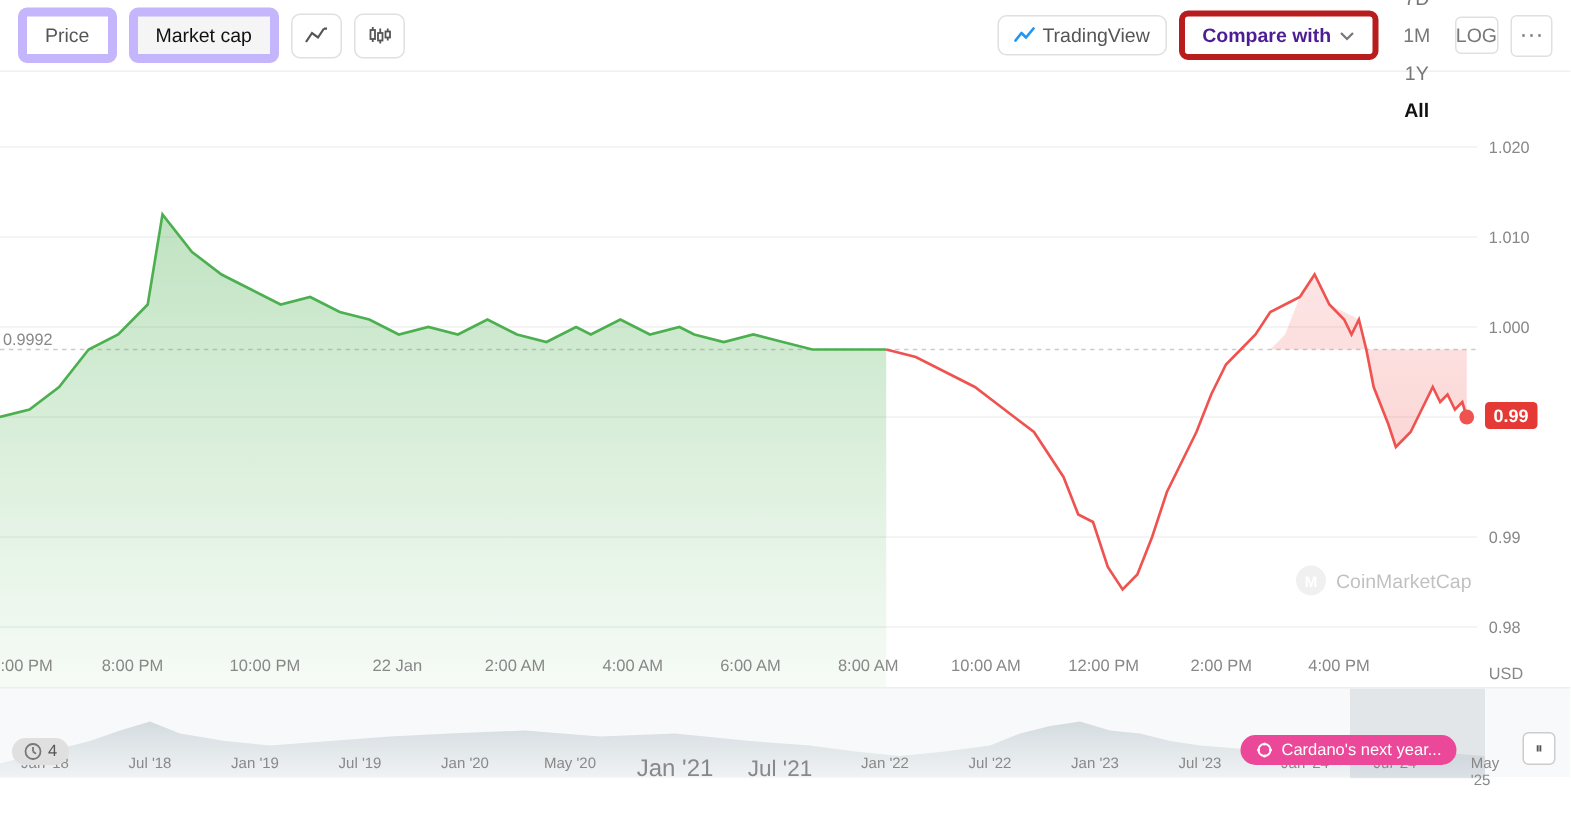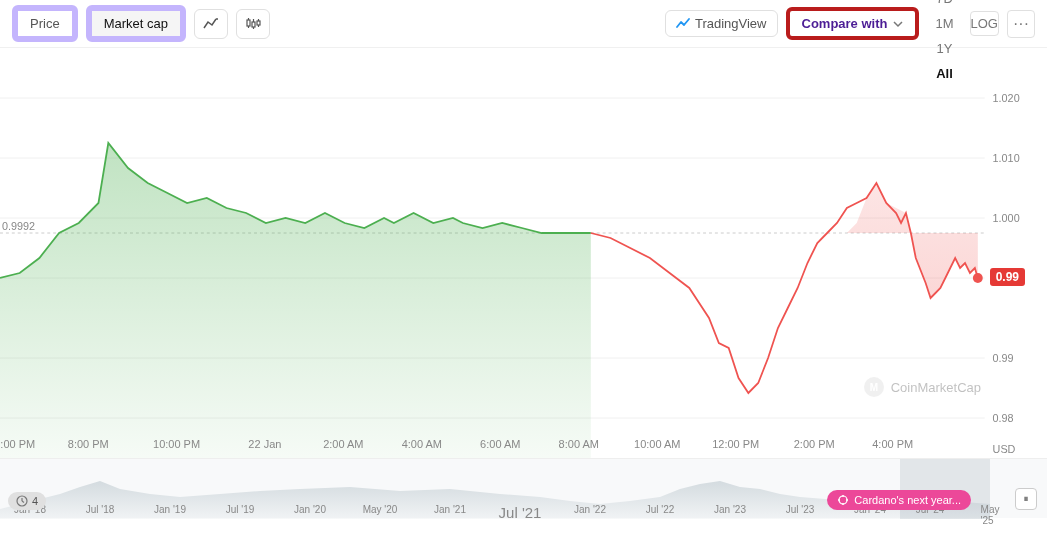--- a/index.html
+++ b/index.html
@@ -552,21 +552,21 @@
 
   
   <div style="position:absolute; bottom:2px; left:0; right:0; display:flex; align-items:center;">
     <div style="position:relative; width:1000px; height:20px;">
       <span class="x-label" style="left:3%; font-size:10px; color:#888;">Jan '18</span>
       <span class="x-label" style="left:10%; font-size:10px; color:#888;">Jul '18</span>
       <span class="x-label" style="left:17%; font-size:10px; color:#888;">Jan '19</span>
       <span class="x-label" style="left:24%; font-size:10px; color:#888;">Jul '19</span>
       <span class="x-label" style="left:31%; font-size:10px; color:#888;">Jan '20</span>
       <span class="x-label" style="left:38%; font-size:10px; color:#888;">May '20</span>
-      <span class="x-label" style="left:45%; font-size:10px; color:#888;">Jan '21</span>
+      <span class="x-label" style="left:45%; font-size:16px; color:#888;">Jan '21</span>
       <span class="x-label" style="left:52%; font-size:15px; color:#888;">Jul '21</span>
       <span class="x-label" style="left:59%; font-size:10px; color:#888;">Jan '22</span>
       <span class="x-label" style="left:66%; font-size:10px; color:#888;">Jul '22</span>
       <span class="x-label" style="left:73%; font-size:10px; color:#888;">Jan '23</span>
       <span class="x-label" style="left:80%; font-size:10px; color:#888;">Jul '23</span>
       <span class="x-label" style="left:87%; font-size:10px; color:#888;">Jan '24</span>
       <span class="x-label" style="left:93%; font-size:10px; color:#888;">Jul '24</span>
       <span class="x-label" style="left:99%; font-size:10px; color:#888;">May '25</span>
     </div>
   </div>

